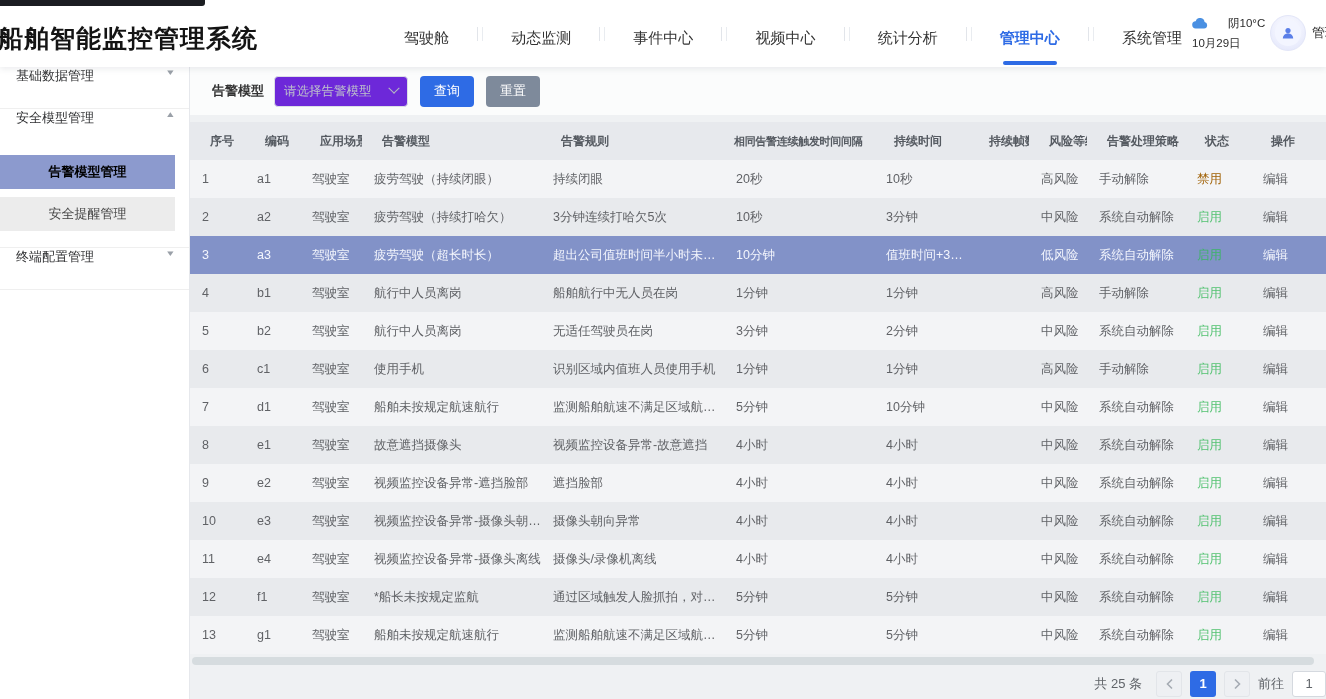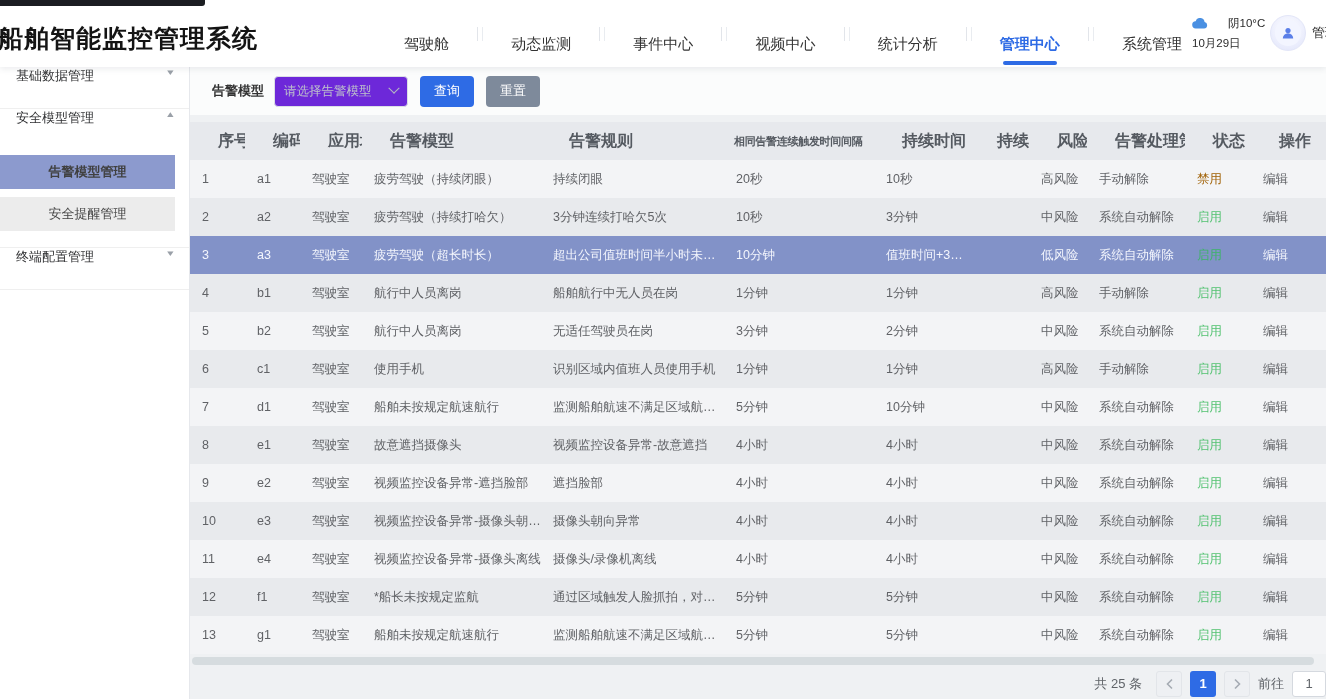--- a/index.html
+++ b/index.html
@@ -9,21 +9,21 @@
   
   .header { position:absolute; left:0; top:0; width:1326px; height:67px; background:#fff;
             box-shadow:0 2px 6px rgba(60,70,90,.10); z-index:20; }
   .top-artifact { position:absolute; left:0; top:0; width:205px; height:6px; background:#1b1d22;
                   border-bottom-right-radius:3px; }
   .app-title { position:absolute; left:-2px; top:22px; font-size:25px; font-weight:bold; color:#141414;
                letter-spacing:1px; white-space:nowrap; }
   .nav { position:absolute; left:398px; top:0; width:790px; height:67px; display:flex; align-items:center;
          justify-content:space-between; }
   .nav-item { position:relative; height:65px; line-height:67px; font-size:15px; color:#333; cursor:pointer;
-              white-space:nowrap; padding:9px 6px; }
+              white-space:nowrap; padding:3px 6px; }
   .nav-item.active { color:#2e6be5; font-weight:bold; }
   .nav-item.active::after { content:""; position:absolute; left:50%; transform:translateX(-50%);
               bottom:1px; width:54px; height:4px; border-radius:3px; background:#2e6be5; }
   .nav-sep { width:6px; height:14px; border-left:1px solid #e2e5ea; border-right:1px solid #e9ecf0; }
   .weather { position:absolute; right:64px; top:13px; width:70px; font-size:11.5px; color:#2b2b2b; line-height:20px; }
   .weather-row { display:flex; align-items:center; gap:20px; white-space:nowrap; }
   .cloud { width:16px; height:11px; position:relative; }
   .cloud svg { display:block; }
   .user { position:absolute; left:1270px; top:15px; display:flex; align-items:center; gap:6px; white-space:nowrap; }
   .avatar { width:36px; height:36px; border-radius:50%;
@@ -36,21 +36,21 @@
   
   .sidebar { position:absolute; left:0; top:67px; width:190px; height:632px; background:#fff;
              border-right:1px solid #e6e8ec; z-index:10; }
   .side-group { border-bottom:1px solid #efefef; }
   .side-group-header { height:41px; display:flex; align-items:flex-start; justify-content:space-between;
              padding:0 14px 0 16px; font-size:13px; color:#303133; cursor:pointer; }
   .chev { font-size:9px; color:#9aa0a8; transform:scale(1.2,.9); }
   .side-sub { padding:5px 0 8px 0; }
   .side-sub-item { height:34px; line-height:34px; text-align:center; font-size:13px; color:#444;
              background:#ececec; margin:0 14px 8px 0; cursor:pointer; }
-  .side-sub-item.active { background:#8c9ace; color:#404040; font-weight:bold; }
+  .side-sub-item.active { background:#8c9ace; color:#000000; font-weight:bold; }
 
   
   .main { position:absolute; left:190px; top:67px; width:1136px; height:632px; }
 
   .filter-bar { position:absolute; left:0; top:0; width:1136px; height:48px; background:#fbfcfc;
                 display:flex; align-items:center; }
   .filter-label { margin-left:22px; font-size:13px; color:#333; font-weight:bold; white-space:nowrap; }
   .select { margin-left:10px; width:134px; height:31px; background:#6d28d9; border:1px solid #dcdfe6;
             border-radius:4px; display:flex; align-items:center; justify-content:space-between;
             padding:0 9px; cursor:pointer; }
@@ -60,21 +60,21 @@
   .btn { height:31px; border:none; border-radius:4px; font-size:13px; color:#fff; cursor:pointer;
          padding:0 14px; font-family:inherit; }
   .btn-query { margin-left:12px; background:#2e6be5; }
   .btn-reset { margin-left:12px; background:#7e8a9b; }
 
   
   .table { position:absolute; left:0; top:55px; width:1136px; }
   .thead, .tr { display:grid;
      grid-template-columns:55px 55px 62px 179px 183px 150px 95px 60px 58px 98px 66px 75px; }
   .thead { background:#e7e9ed; height:38px; }
-  .th { font-size:16px; font-weight:bold; color:#555a61; line-height:38px; padding-left:28px;
+  .th { font-size:12px; font-weight:bold; color:#555a61; line-height:38px; padding-left:20px;
         white-space:nowrap; overflow:hidden; }
   .th:nth-child(6){ font-size:11px; letter-spacing:-.3px; padding-left:10px; }
   .tr { height:38px; cursor:pointer; }
   .tr.odd  { background:#f3f4f6; }
   .tr.even { background:#e8eaed; }
   .tr.selected { background:#8292c8; }
   .td { font-size:12.5px; color:#606266; line-height:38px; padding-left:12px;
         white-space:nowrap; overflow:hidden; text-overflow:ellipsis; }
   .tr.selected .td { color:#f4f6fd; }
   .td.status-enabled  { color:#53c271; }

